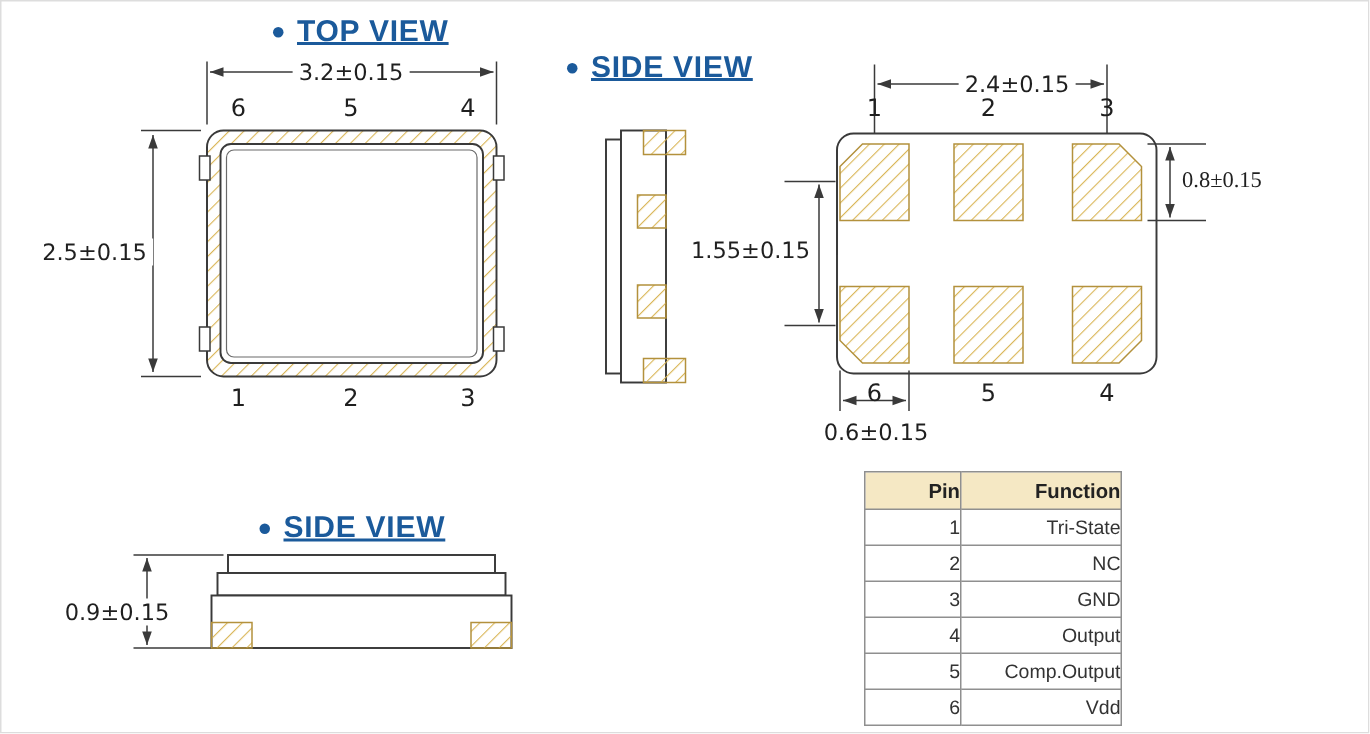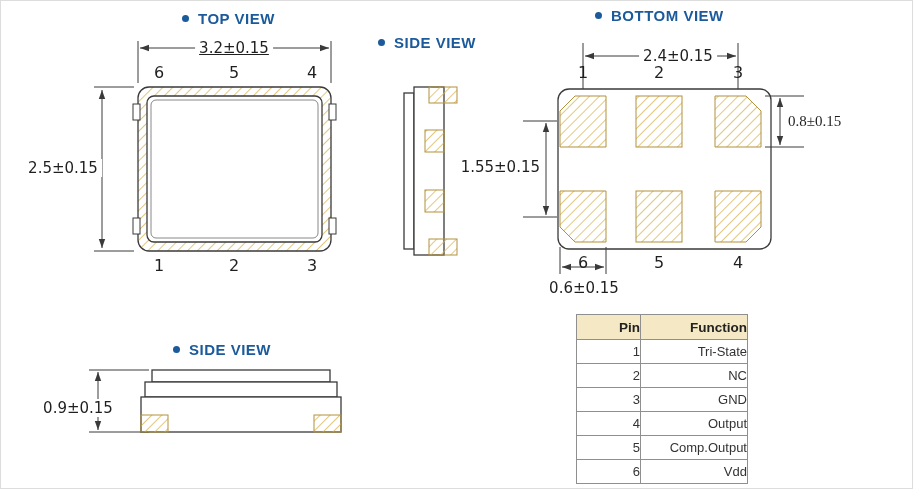--- a/index.html
+++ b/index.html
@@ -35,22 +35,23 @@
 
   
   .view-title {
     position:absolute; display:flex; align-items:center; gap:9px;
   }
   .view-title .dot {
     width:7px; height:7px; border-radius:50%;
     background:var(--accent,#1b5a9b); flex:0 0 auto;
   }
   .view-title .txt {
-    font-size:15px; font-weight:bold; letter-spacing:0.5px;
+    font-size:20px; font-weight:bold; letter-spacing:0.5px;
     color:var(--accent,#1b5a9b);
+    text-decoration:underline;
   }
 
   
   table.pin-table {
     position:absolute; left:575px; top:313px; width:171px;
     border-collapse:collapse; table-layout:fixed;
     font-family:"Liberation Sans", sans-serif;
   }
   .pin-table th, .pin-table td {
     border:1px solid var(--table_border,#8f8f8f);
@@ -152,30 +153,26 @@
   </svg>
 
   <div class="view-title" style="left:181px; top:9px;">
     <span class="dot"></span>
     <span class="txt">TOP VIEW</span>
   </div>
   <div class="view-title" style="left:377px; top:33px;">
     <span class="dot"></span>
     <span class="txt">SIDE VIEW</span>
   </div>
-  <div class="view-title" style="left:594px; top:6px;">
-    <span class="dot"></span>
-    <span class="txt">BOTTOM VIEW</span>
-  </div>
   <div class="view-title" style="left:172px; top:340px;">
     <span class="dot"></span>
     <span class="txt">SIDE VIEW</span>
   </div>
 
-  <span class="lbl bg" style="left:233px; top:47px;text-decoration:underline;">3.2±0.15</span>
+  <span class="lbl bg" style="left:233px; top:47px;">3.2±0.15</span>
   <span class="lbl bg" style="left:62px; top:167px;">2.5±0.15</span>
   <span class="lbl bg" style="left:677px; top:55px;">2.4±0.15</span>
   <span class="lbl left-anchor" style="left:787px; top:120px;">0.8±0.15</span>
   <span class="lbl right-anchor" style="left:539px; top:166px;">1.55±0.15</span>
   <span class="lbl" style="left:583px; top:287px;">0.6±0.15</span>
   <span class="lbl bg" style="left:77px; top:407px;">0.9±0.15</span>
 
   <span class="lbl pin-num" style="left:158px; top:71px;">6</span>
   <span class="lbl pin-num" style="left:233px; top:71px;">5</span>
   <span class="lbl pin-num" style="left:311px; top:71px;">4</span>

